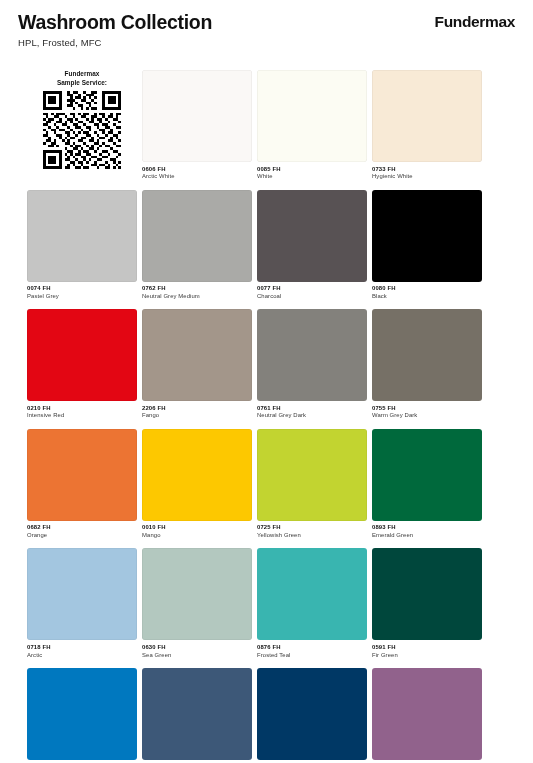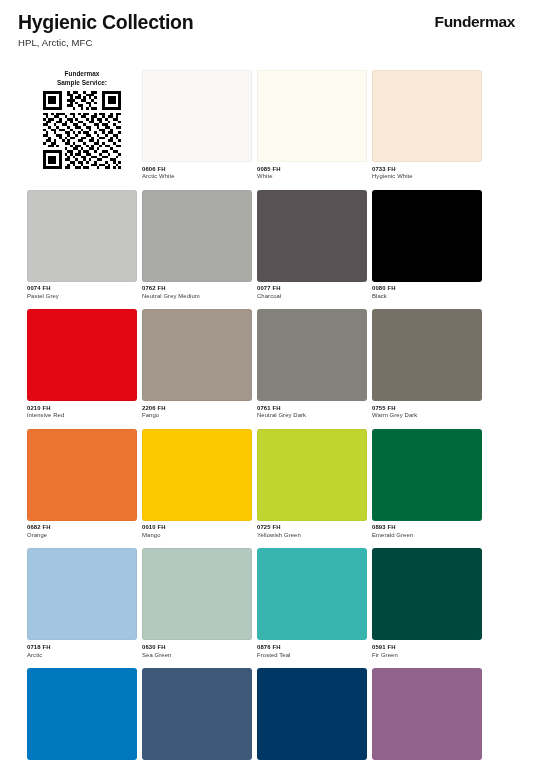--- a/index.html
+++ b/index.html
@@ -118,22 +118,22 @@
     line-height: 1.3;
     margin-top: 0.5px;
   }
 </style>
 </head>
 <body>
 
 <div class="page">
 
   <div class="header">
-    <div class="title">Hygienic Collection</div>
-    <div class="subtitle">HPL, Arctic, MFC</div>
+    <div class="title">Washroom Collection</div>
+    <div class="subtitle">HPL, Frosted, MFC</div>
     <div class="brand">Fundermax</div>
   </div>
 
   <div class="qr-block">
     <div class="qr-caption">
       <span>Fundermax</span><br>
       <span>Sample Service:</span>
     </div>
     <svg class="qr-code" viewBox="0 0 29 29" shape-rendering="crispEdges">
       <rect width="29" height="29" fill="#ffffff"></rect>

